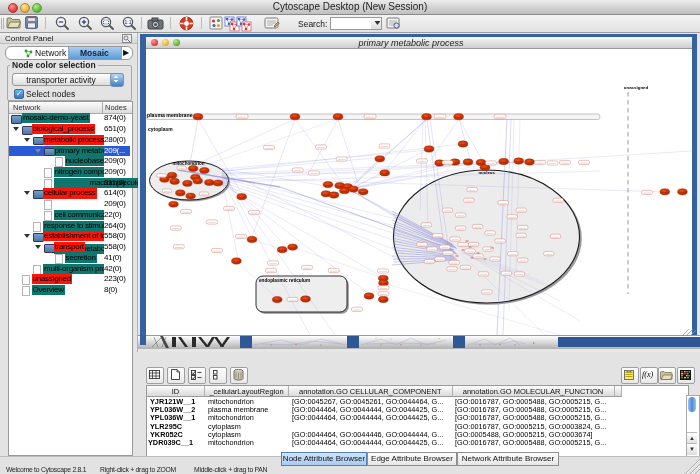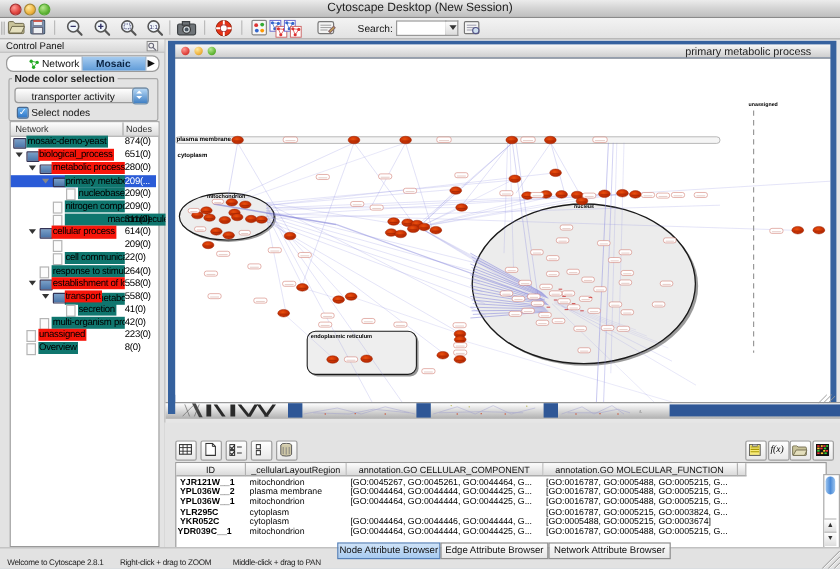--- a/index.html
+++ b/index.html
@@ -30,21 +30,21 @@
   .trow .cnt{position:absolute;left:95px;top:0;line-height:10.7px;color:#000;}
   .green{background:#0f766e;}
   .red{background:#f8150a;}
   .arrow{position:absolute;top:3px;width:0;height:0;border-left:3.2px solid transparent;border-right:3.2px solid transparent;border-top:4.2px solid #333;}
   .folder{position:absolute;top:2px;width:9px;height:6.5px;background:linear-gradient(#7aa0c8,#4a74a8);border:0.5px solid #335;border-radius:1px;}
   .file{position:absolute;top:1px;width:6px;height:8px;background:#fcfcfc;border:0.6px solid #b5b5b5;}
   #desktop{left:138px;top:33px;width:562px;height:319px;background:#e6e6e6;}
   #netwin{position:absolute;left:2px;top:1px;width:557px;height:302px;background:#35619e;}
   #nettitle{position:absolute;left:6px;top:3px;width:546px;height:11px;background:linear-gradient(#f7f7f7,#cdcdcd);border-bottom:1px solid #999;}
   #nettitle .tl{position:absolute;top:2px;width:7px;height:7px;border-radius:50%;}
-  #nettitle .txt{position:absolute;left:0;right:16px;top:1px;text-align:right;font-size:9px;color:#222;}
+  #nettitle .txt{position:absolute;left:0;right:16px;top:1px;text-align:center;font-size:9px;color:#222;font-style:italic;}
   #netcontent{position:absolute;left:6px;top:15px;width:546px;height:287px;background:#fff;overflow:hidden;}
   #datapanel{left:137px;top:352px;width:563px;height:104px;background:#e3e3e3;}
   #dphead{position:absolute;left:0;top:0;width:100%;height:11px;background:linear-gradient(#f0f0f0,#d9d9d9);border-top:1px solid #aeaeae;border-bottom:1px solid #c0c0c0;font-size:8.5px;color:#111;}
   #dptools{position:absolute;left:0;top:12px;width:100%;height:20px;}
   .dbtn{position:absolute;top:3px;width:16px;height:15px;background:linear-gradient(#fff,#e8e8e8);border:1px solid #9f9f9f;border-radius:2px;}
   #dtable{position:absolute;left:9px;top:33px;width:541px;height:70px;background:#fff;border:1px solid #9a9a9a;}
   .th{position:absolute;top:0;height:10px;background:linear-gradient(#fcfcfc,#dadada);border-right:1px solid #b0b0b0;border-bottom:1px solid #9a9a9a;font-size:7.5px;text-align:center;color:#111;line-height:11px;overflow:hidden;white-space:nowrap;}
   .td{position:absolute;height:8.3px;font-size:7.3px;line-height:8.4px;color:#000;white-space:nowrap;overflow:hidden;}
   .seg{position:absolute;top:0;height:12px;background:linear-gradient(#fdfdfd,#e6e6e6);border:1px solid #8f8f8f;font-size:8px;line-height:12px;text-align:center;color:#111;}
   #statusbar{left:0;top:456px;width:700px;height:18px;background:#e2e2e2;border-top:1px solid #bcbcbc;font-size:6.8px;color:#222;letter-spacing:-0.25px;}

